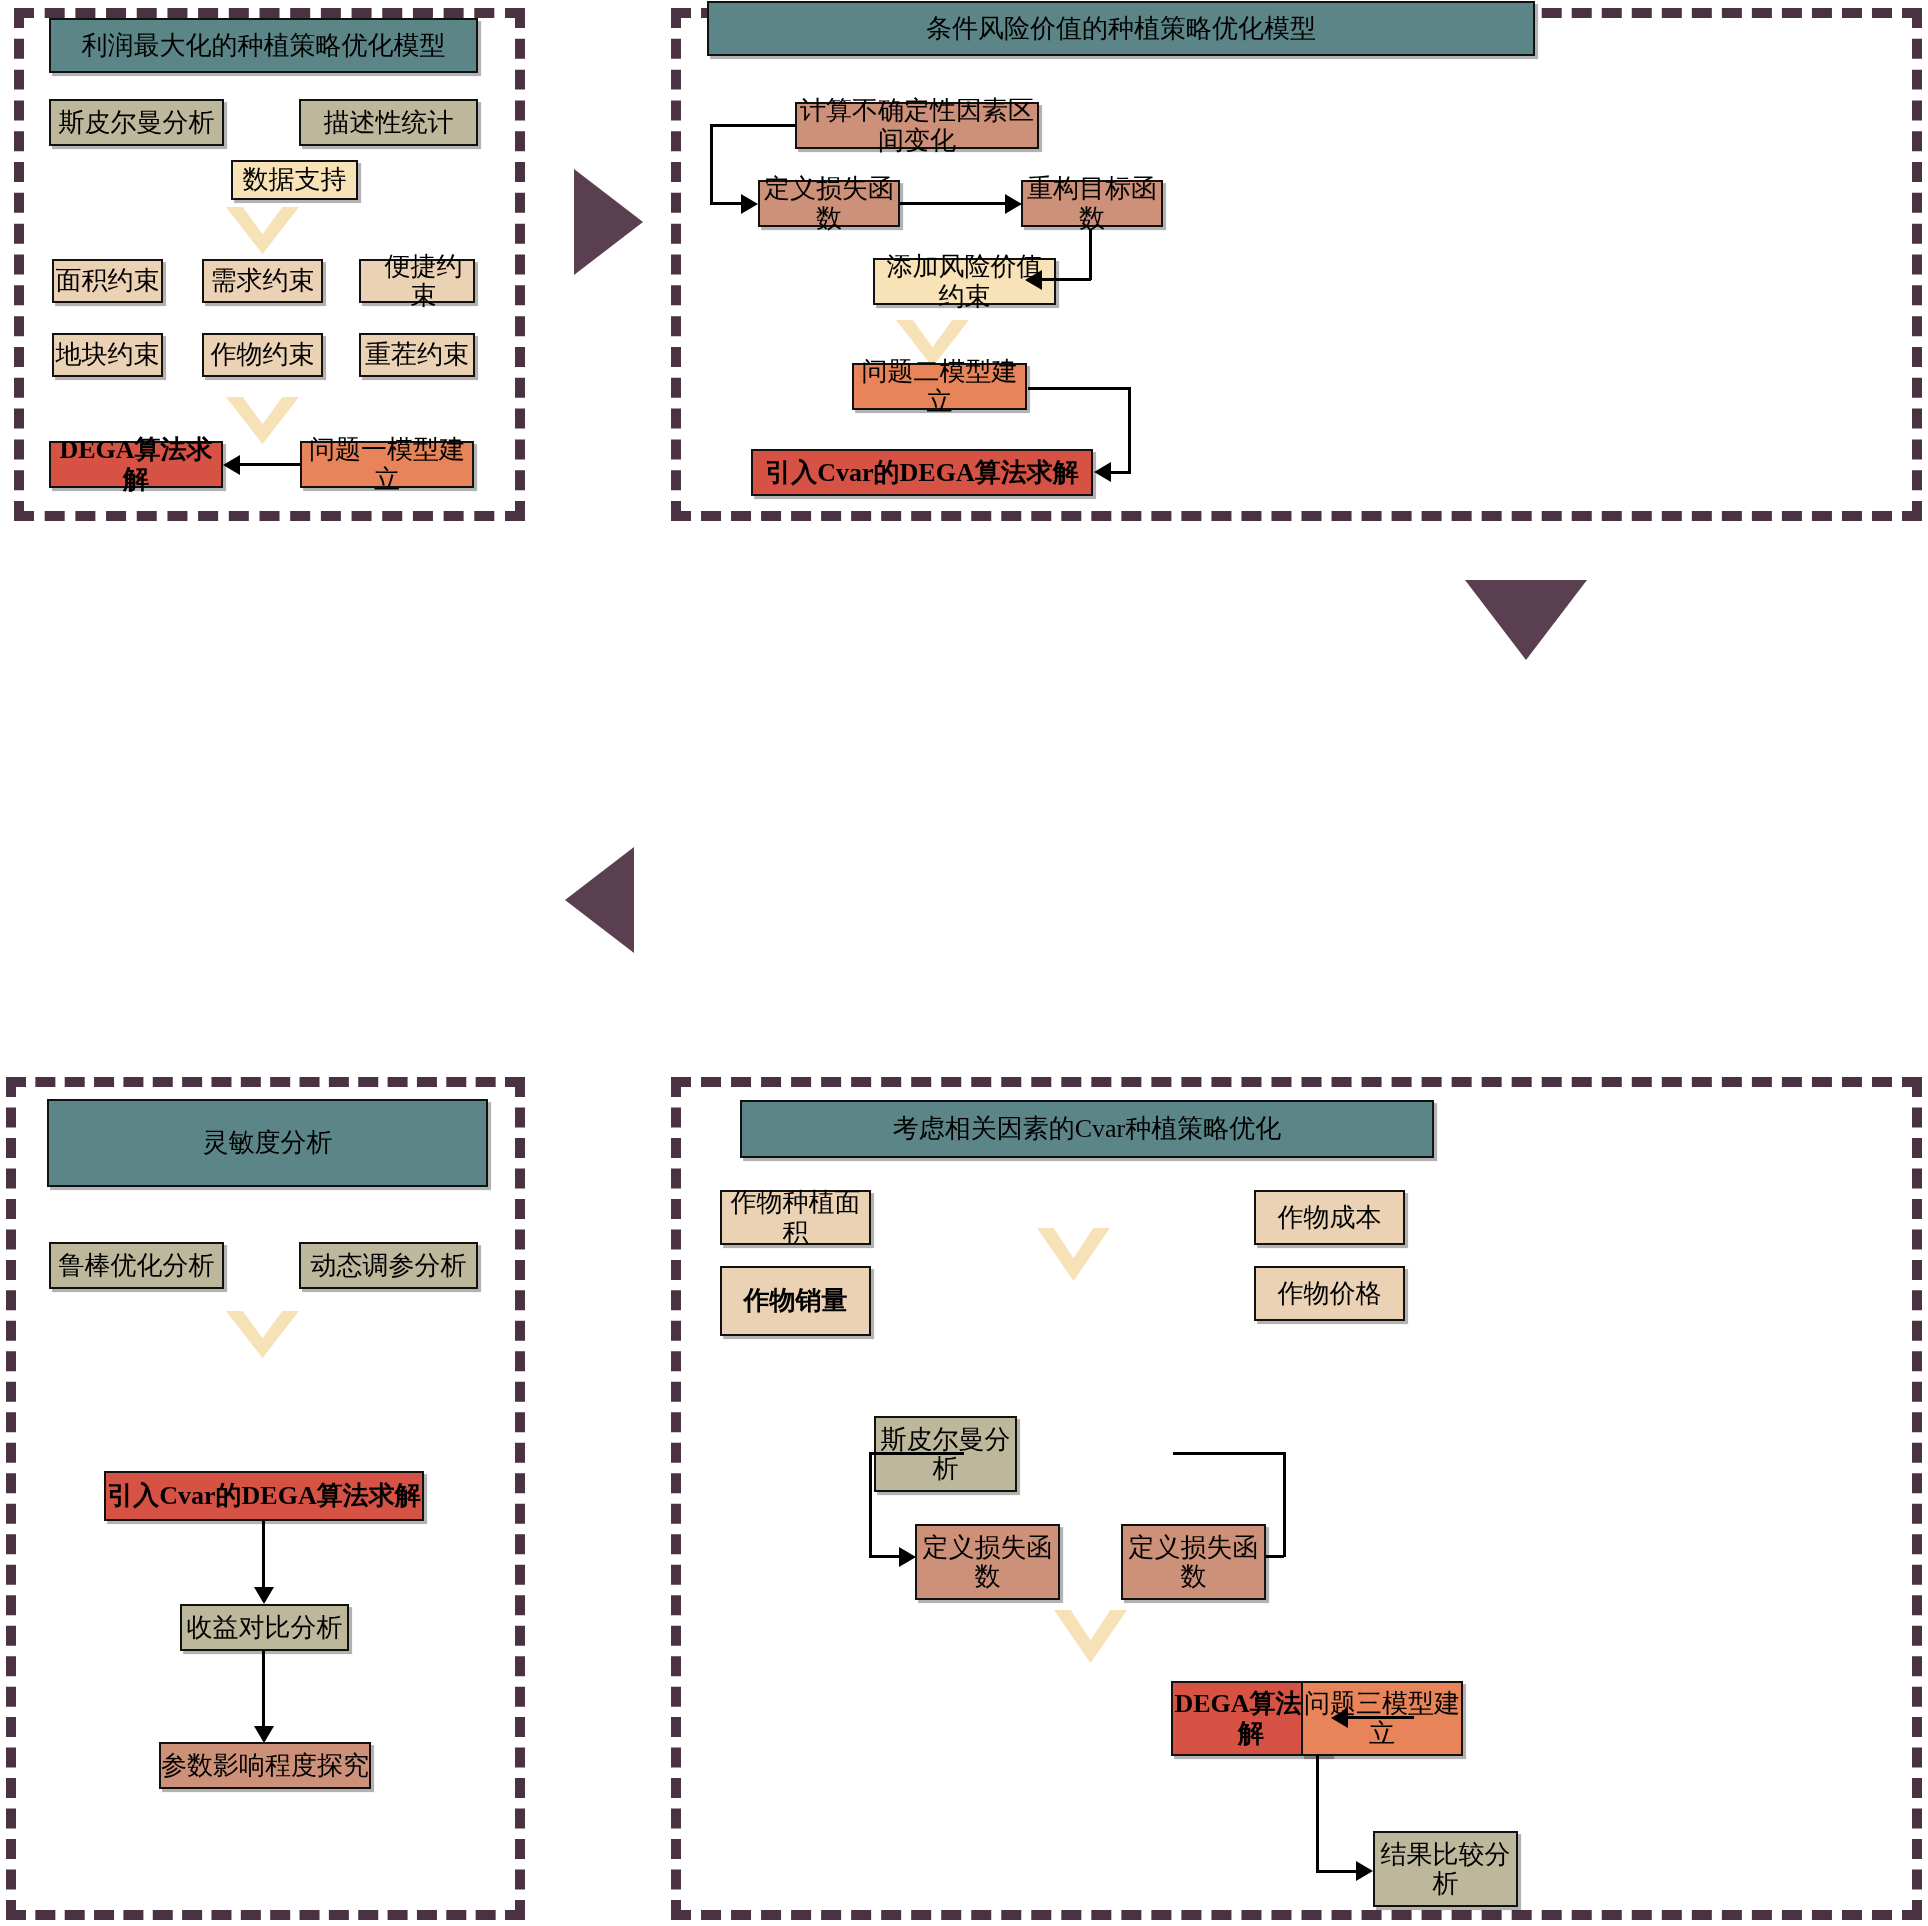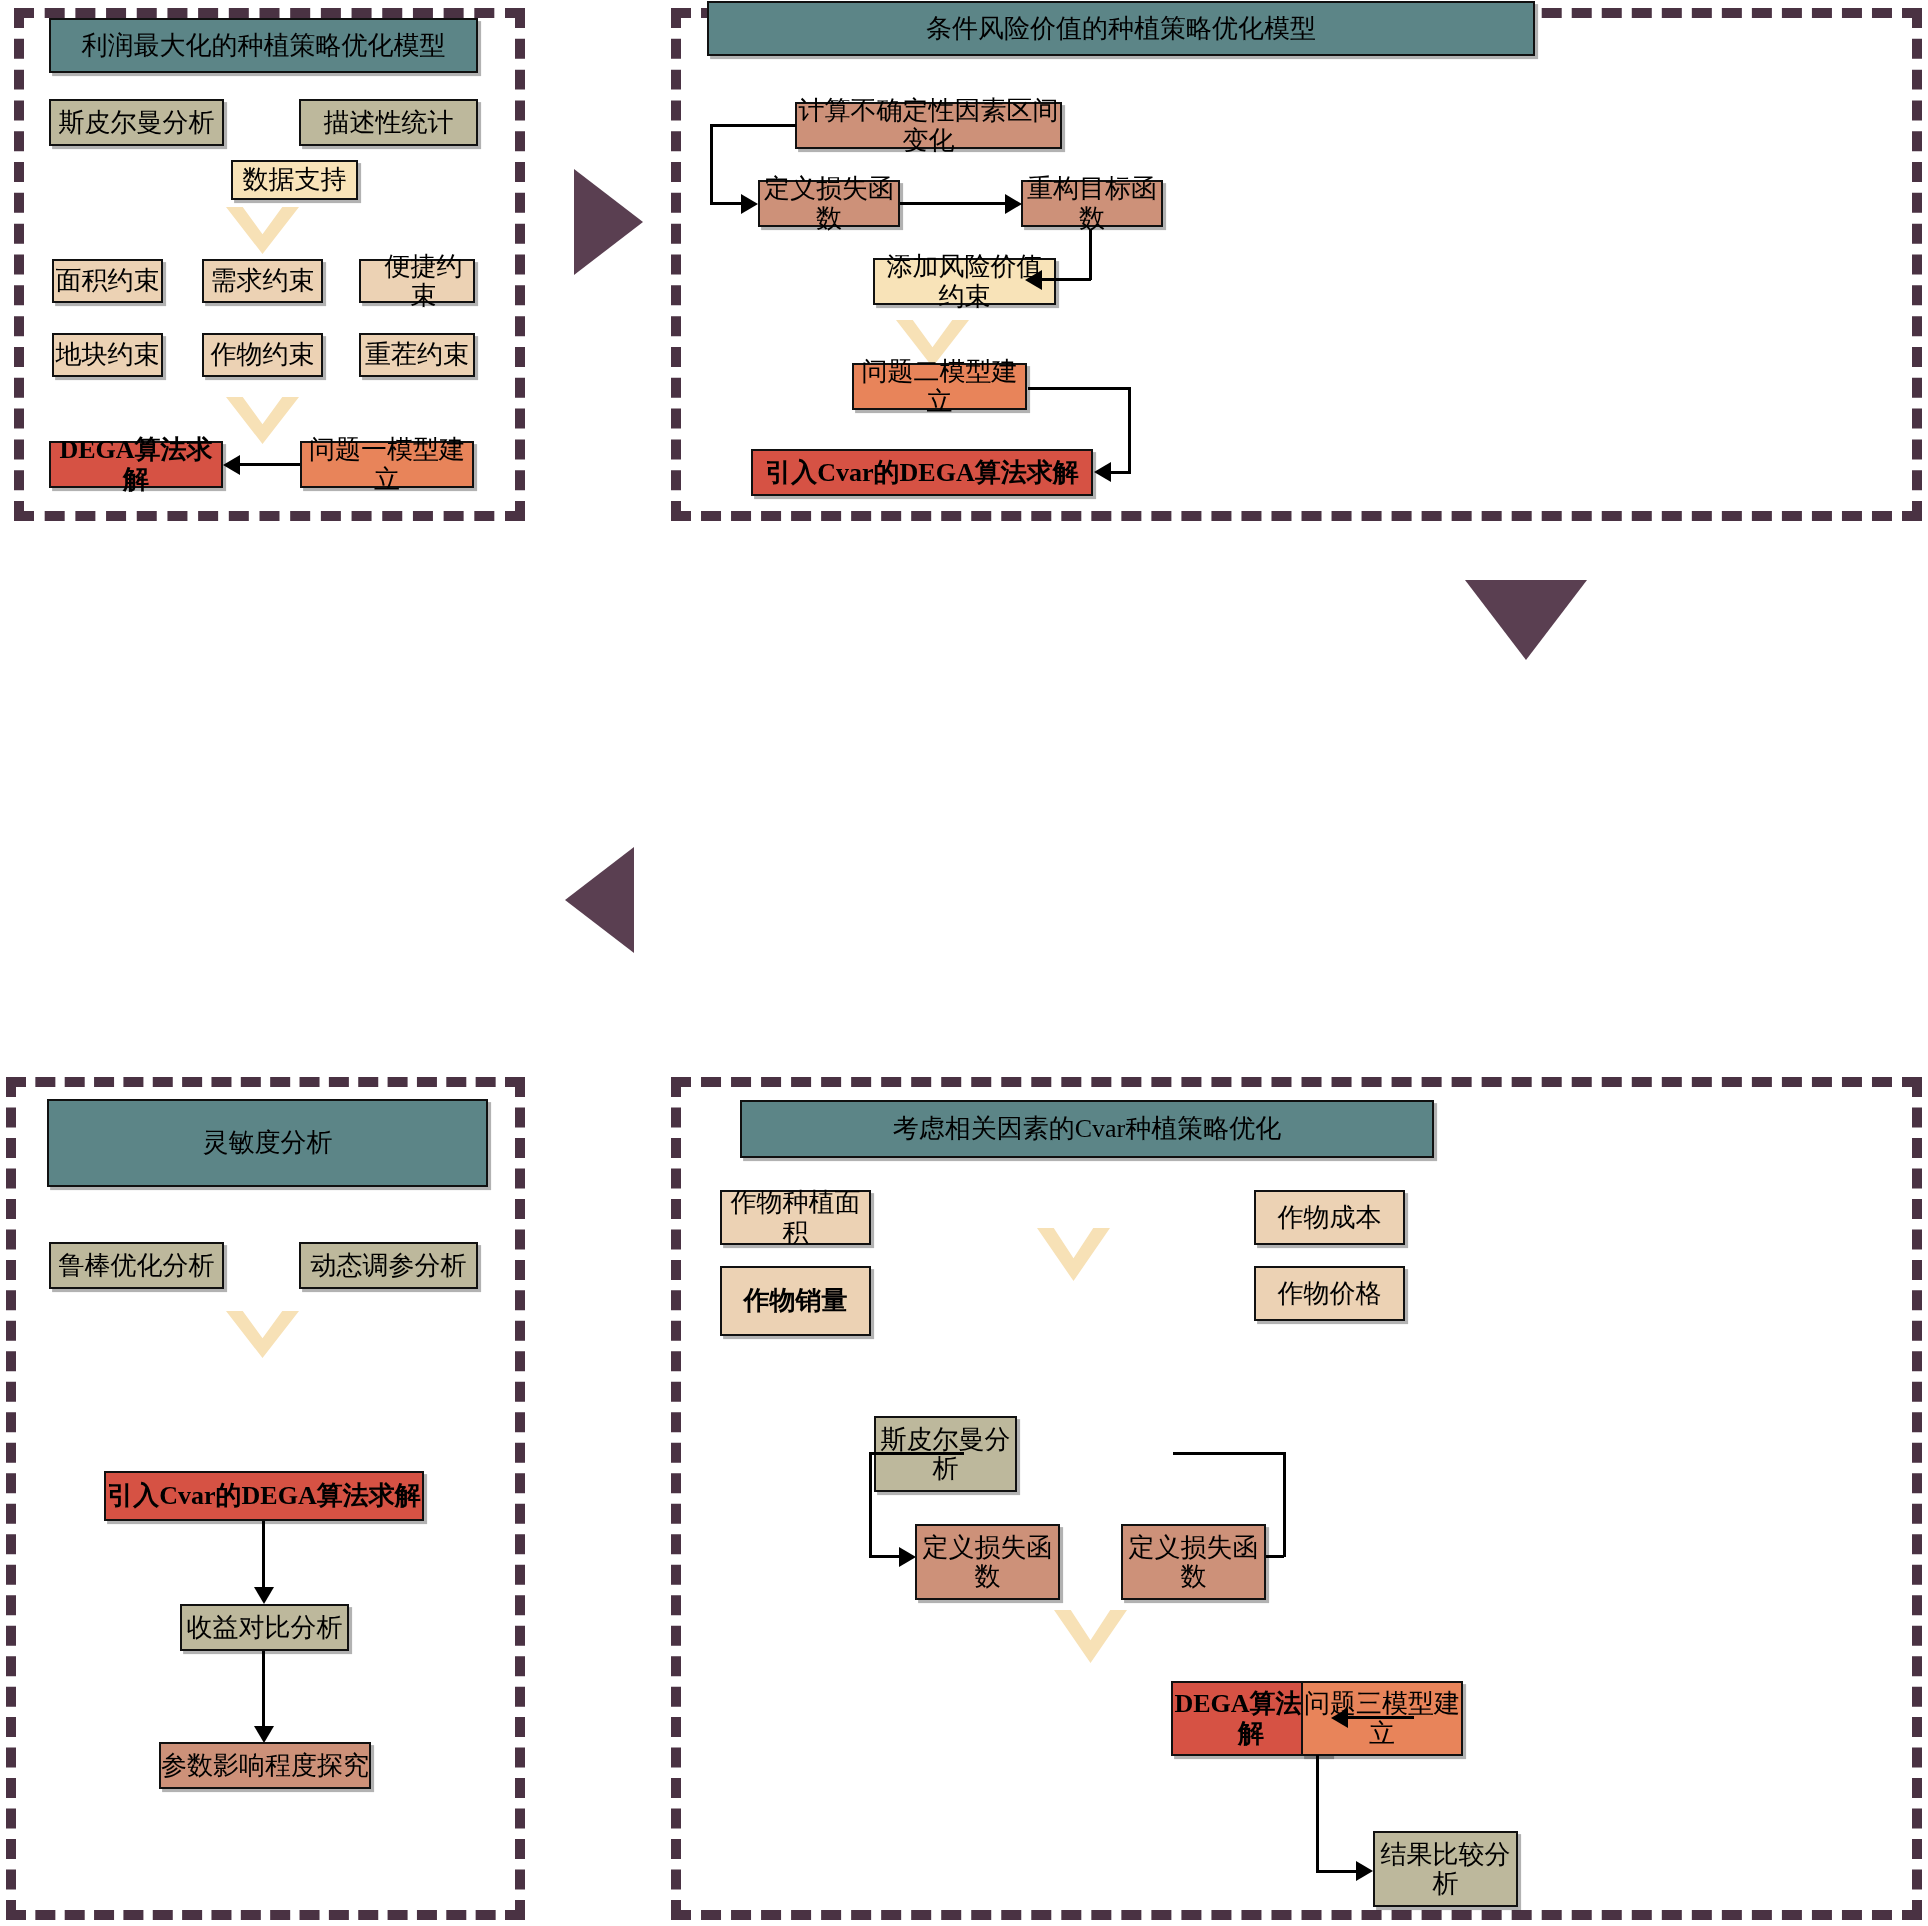--- a/index.html
+++ b/index.html
@@ -107,21 +107,21 @@
   <div class="box red t-med bold" style="left:49px;top:441px;width:174px;height:47px;">DEGA算法求解</div>
   <div class="box orange t-med" style="left:300px;top:441px;width:174px;height:47px;">问题一模型建立</div>
 
   <div class="ln lh" style="left:239px;top:463px;width:61px;"></div>
   <div class="ah ah-left" style="left:223px;top:455px;"></div>
 
   <div class="panel" id="panel-2"></div>
 
   <div class="box teal t-title" style="left:707px;top:1px;width:828px;height:55px;">条件风险价值的种植策略优化模型</div>
 
-  <div class="box clay t-med" style="left:795px;top:102px;width:267px;height:47px;">计算不确定性因素区间变化</div>
+  <div class="box clay t-med" style="left:795px;top:102px;width:244px;height:47px;">计算不确定性因素区间变化</div>
 
   <div class="box clay t-med" style="left:758px;top:180px;width:142px;height:47px;">定义损失函数</div>
 
   <div class="box clay t-med" style="left:1021px;top:180px;width:142px;height:47px;">重构目标函数</div>
 
   <div class="ln lh" style="left:710px;top:124px;width:86px;"></div>
   <div class="ln lv" style="left:710px;top:124px;height:79px;"></div>
   <div class="ln lh" style="left:710px;top:202px;width:32px;"></div>
   <div class="ah ah-right" style="left:741px;top:194px;"></div>
 

